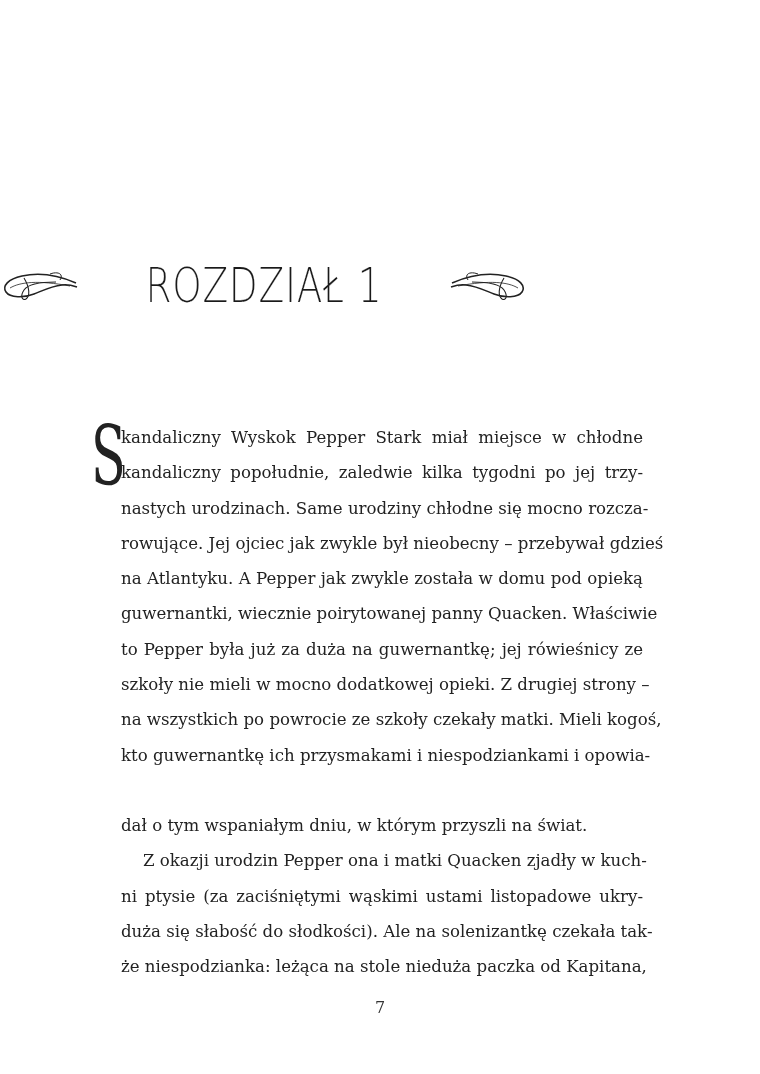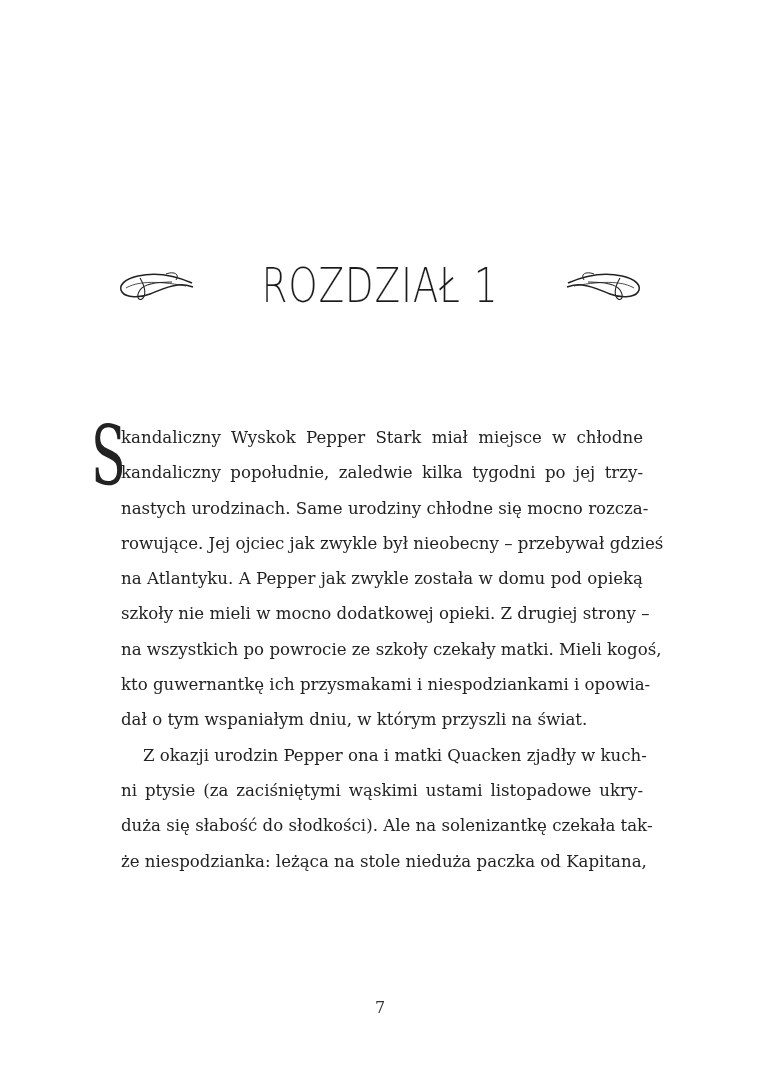--- a/index.html
+++ b/index.html
@@ -1,20 +1,20 @@
 <!DOCTYPE html>
 <html><head>
   <meta charset="utf-8">
   <style>
     html, body { margin: 0; padding: 0; background: #ffffff; }
     body { width: 760px; height: 1074px; position: relative; overflow: hidden; }
     .page { position: absolute; left: 0; top: 0; width: 760px; height: 1074px; background: #fff; }
     .chapter-heading {
       position: absolute; left: 0; top: 250px; width: 760px; height: 70px;
-      display: flex; align-items: center; justify-content: center;
+      display: flex; align-items: center; 
     }
     .chapter-title {
       font-family: "DejaVu Sans", sans-serif;
       font-weight: 200;
       font-size: 48px;
       letter-spacing: 1px;
       color: #1a1a1a;
       transform: scaleX(0.78);
       line-height: 1;
       margin: 0 14px;
@@ -24,21 +24,21 @@
     .ornament-left { margin-right: 20px; }
     .ornament-right { margin-left: 20px; }
     .body-text {
       position: absolute; left: 121px; top: 420px; width: 522px;
       font-family: "DejaVu Serif", serif;
       font-size: 16.6px;
       line-height: 35.3px;
       color: #222;
     }
     .line { white-space: nowrap; display: block; text-align: justify; text-align-last: justify; height: 35.3px; }
-    .line.last { text-align-last: left; }
+    .line.last { text-align-last: left; margin-top: 35px; }
     .line.indent { padding-left: 22px; }
     .dropcap-wrap { position: relative; }
     .dropcap {
       position: absolute; left: -30px; top: -4px;
       font-family: "DejaVu Serif", serif;
       font-size: 82px; line-height: 82px; font-weight: 200;
       color: #222;
       transform: scaleX(0.62);
       transform-origin: left top;
     }
@@ -71,20 +71,22 @@
   </div>
 
   <div class="body-text">
     <div class="dropcap-wrap">
       <span class="dropcap">S</span>
       <span class="line">kandaliczny Wyskok Pepper Stark miał miejsce w chłodne</span>
       <span class="line">kandaliczny popołudnie, zaledwie kilka tygodni po jej trzy-</span>
       <span class="line">nastych urodzinach. Same urodziny chłodne się mocno rozcza-</span>
       <span class="line">rowujące. Jej ojciec jak zwykle był nieobecny – przebywał gdzieś</span>
       <span class="line">na Atlantyku. A Pepper jak zwykle została w domu pod opieką</span>
+      <span class="line">guwernantki, wiecznie poirytowanej panny Quacken. Właściwie</span>
+      <span class="line">to Pepper była już za duża na guwernantkę; jej rówieśnicy ze</span>
       <span class="line">szkoły nie mieli w mocno dodatkowej opieki. Z drugiej strony –</span>
       <span class="line">na wszystkich po powrocie ze szkoły czekały matki. Mieli kogoś,</span>
       <span class="line">kto guwernantkę ich przysmakami i niespodziankami i opowia-</span>
       <span class="line last">dał o tym wspaniałym dniu, w którym przyszli na świat.</span>
     </div>
     <div>
       <span class="line indent">Z okazji urodzin Pepper ona i matki Quacken zjadły w kuch-</span>
       <span class="line">ni ptysie (za zaciśniętymi wąskimi ustami listopadowe ukry-</span>
       <span class="line">duża się słabość do słodkości). Ale na solenizantkę czekała tak-</span>
       <span class="line">że niespodzianka: leżąca na stole nieduża paczka od Kapitana,</span>

